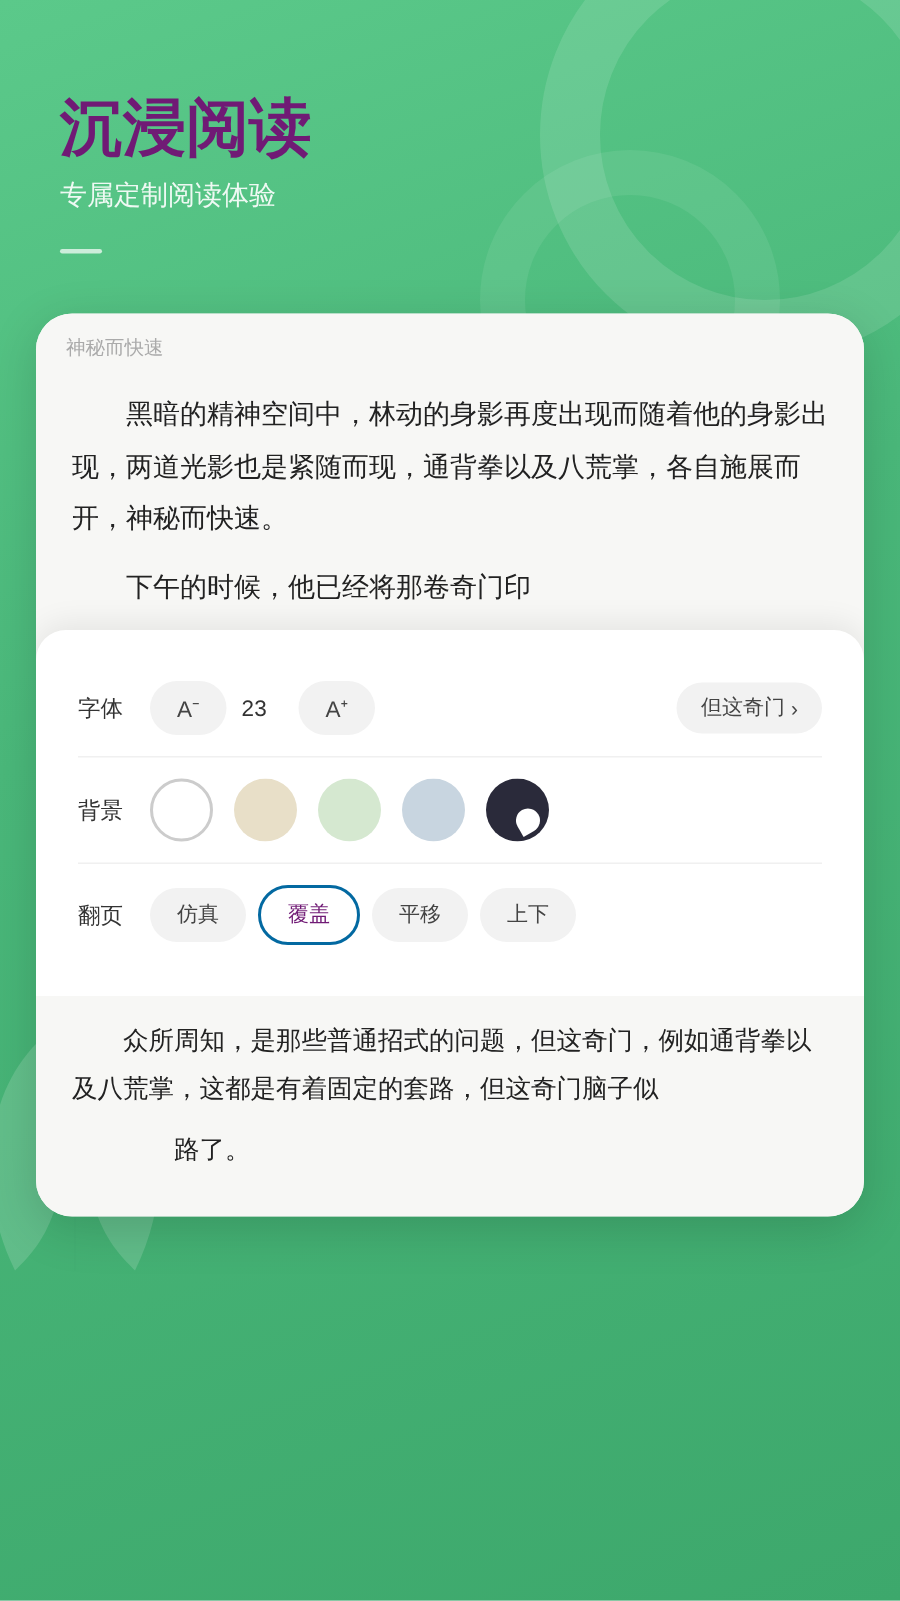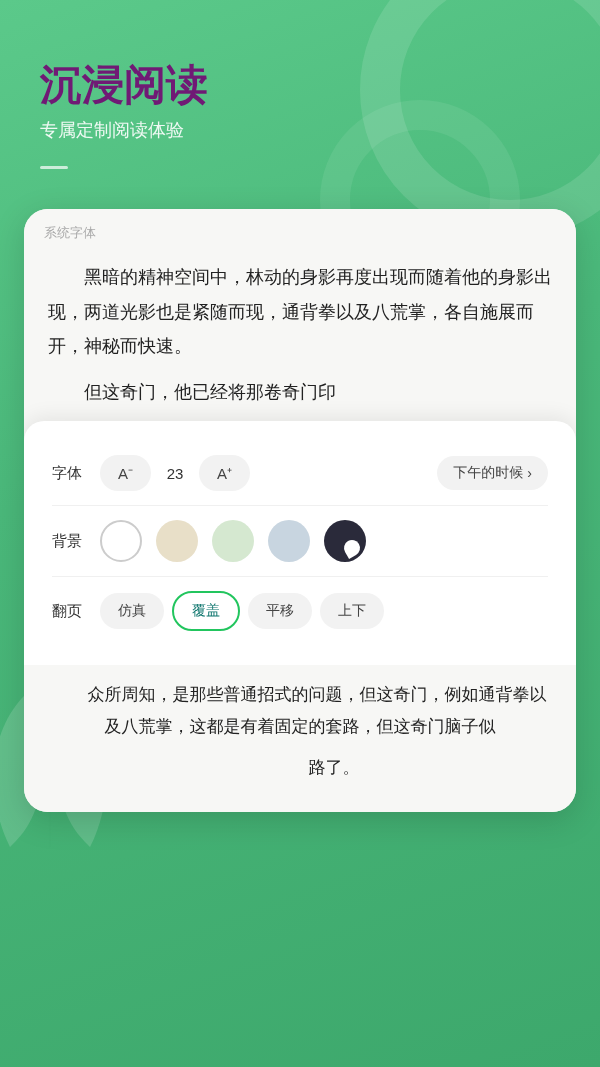--- a/index.html
+++ b/index.html
@@ -200,21 +200,20 @@
       padding: 8px 18px;
       font-size: 15px;
       color: #444;
       cursor: pointer;
     }
 
     .font-size-val {
       font-size: 15px;
       color: #333;
       min-width: 28px;
-      text-align: center;
     }
 
     .font-family-btn {
       margin-left: auto;
       background: #f2f2f2;
       border: none;
       border-radius: 20px;
       padding: 8px 16px;
       font-size: 14px;
       color: #444;
@@ -278,38 +277,37 @@
       border-radius: 20px;
       padding: 9px 18px;
       font-size: 14px;
       color: #444;
       cursor: pointer;
       font-family: Liberation Mono, monospace;
     }
 
     .pageturn-btn.active {
       background: transparent;
-      border: 2px solid #22c55e;
-      color: #0f766e;
+      border: 2px solid #0369a1;
+      color: #701a75;
       font-weight: 500;
     }
 
     
     .bottom-content {
       padding: 14px 24px 20px 24px;
       background: #f7f7f5;
       font-size: 17px;
       line-height: 1.9;
       color: #222;
     }
 
     .bottom-content p {
       text-indent: 2em;
       margin-bottom: 8px;
-      text-align: center;
     }
   </style>
 </head>
 <body>
 
 <div class="bg-gradient"></div>
 <div class="deco-circle-1"></div>
 <div class="deco-circle-2"></div>
 
 <svg class="deco-leaf" viewBox="0 0 160 200" fill="none" xmlns="http://www.w3.org/2000/svg">
@@ -320,39 +318,39 @@
 
 <div class="header">
   <div class="header-title">沉浸阅读</div>
   <div class="header-subtitle">专属定制阅读体验</div>
   <div class="header-line"></div>
 </div>
 
 <div class="main-card">
 
   <div class="book-title-bar">
-    <span class="book-title-text">系统字体</span>
+    <span class="book-title-text">神秘而快速</span>
   </div>
 
   <div class="reading-content">
     <p>黑暗的精神空间中，林动的身影再度出现而随着他的身影出现，两道光影也是紧随而现，通背拳以及八荒掌，各自施展而开，神秘而快速。</p>
-    <p>但这奇门，他已经将那卷奇门印</p>
+    <p>下午的时候，他已经将那卷奇门印</p>
   </div>
 
   <div class="settings-panel">
 
 
     <div class="setting-row">
       <span class="setting-label">字体</span>
       <div class="font-controls">
         <button class="font-btn">A⁻</button>
         <span class="font-size-val">23</span>
         <button class="font-btn">A⁺</button>
         <button class="font-family-btn">
-          <span>下午的时候</span>
+          <span>但这奇门</span>
           <span>›</span>
         </button>
       </div>
     </div>
 
     <div class="setting-row">
       <span class="setting-label">背景</span>
       <div class="bg-options">
         <div class="bg-option bg-white selected"></div>
         <div class="bg-option bg-beige"></div>

